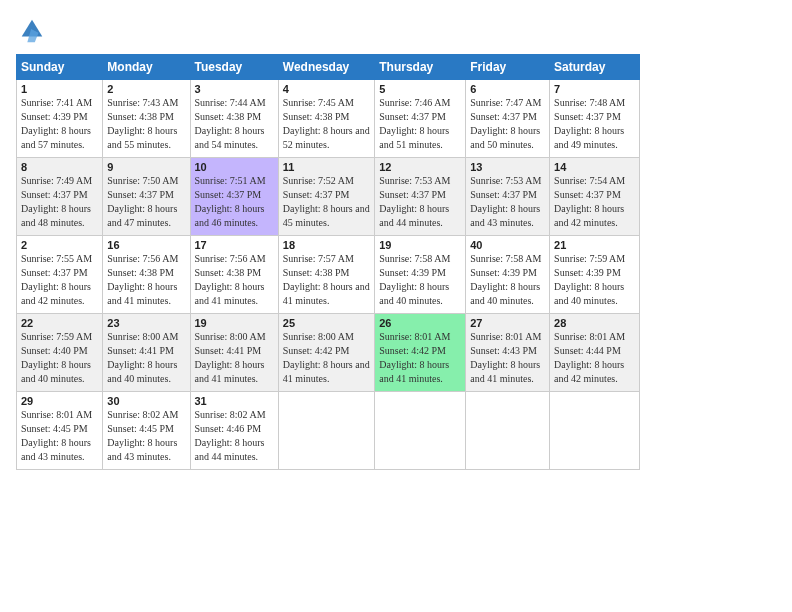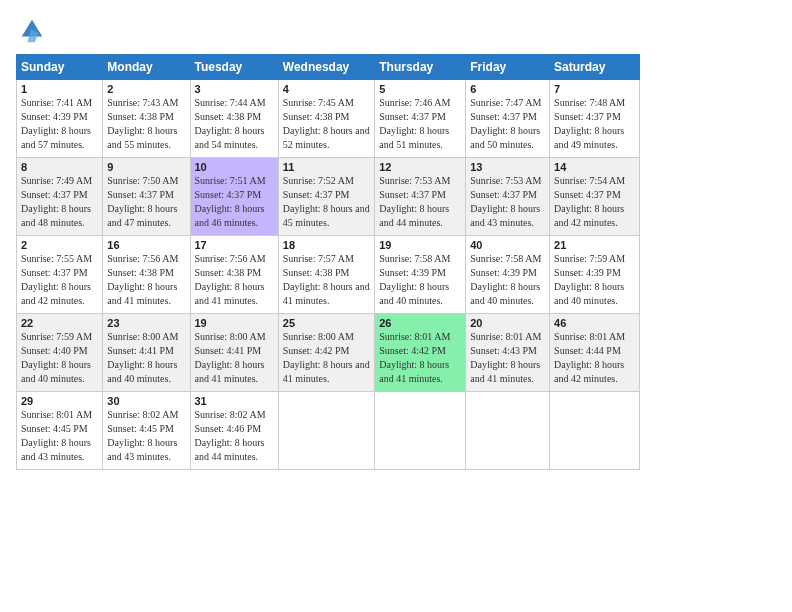--- a/index.html
+++ b/index.html
@@ -230,25 +230,25 @@
           </td>
           <td style="background: rgb(240, 240, 240);">
             <span class="day-number">25</span>
 <div class="day-info">Sunrise: 8:00 AM<br>Sunset: 4:42 PM<br>Daylight: 8 hours and 41 minutes.</div>
           </td>
           <td style="background: #86efac;">
             <span class="day-number">26</span>
 <div class="day-info">Sunrise: 8:01 AM<br>Sunset: 4:42 PM<br>Daylight: 8 hours and 41 minutes.</div>
           </td>
           <td style="background: rgb(240, 240, 240);">
-            <span class="day-number">20</span>
+            <span class="day-number">27</span>
 <div class="day-info">Sunrise: 8:01 AM<br>Sunset: 4:43 PM<br>Daylight: 8 hours and 41 minutes.</div>
           </td>
           <td style="background: rgb(240, 240, 240);">
-            <span class="day-number">46</span>
+            <span class="day-number">28</span>
 <div class="day-info">Sunrise: 8:01 AM<br>Sunset: 4:44 PM<br>Daylight: 8 hours and 42 minutes.</div>
           </td>
         </tr>
         <tr>
           <td>
             <span class="day-number">29</span>
 <div class="day-info">Sunrise: 8:01 AM<br>Sunset: 4:45 PM<br>Daylight: 8 hours and 43 minutes.</div>
           </td>
           <td>
             <span class="day-number">30</span>

